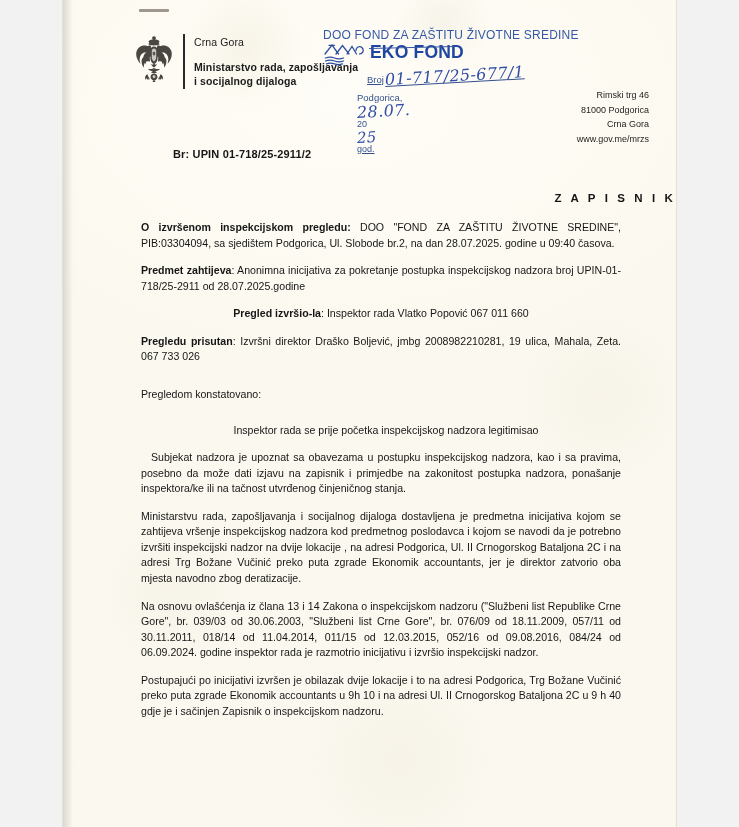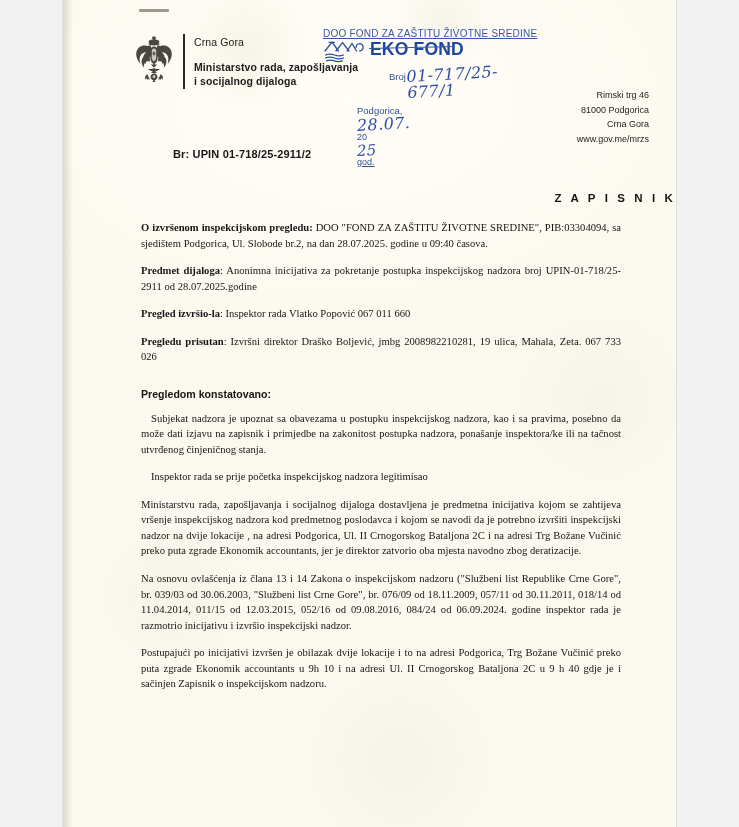--- a/index.html
+++ b/index.html
@@ -97,26 +97,25 @@
   #ministry-name-1, #ministry-name-2 { white-space: nowrap; font-weight: bold; }
 
   
   #stamp-block {
     position: absolute;
     left: 190px; top: -2px;
     width: 210px;
     color: #2b4fa0;
   }
   #stamp-title {
-    font-size: 10px;
+    font-size: 12px;
     letter-spacing: .22px;
     color: #3559a8;
     white-space: nowrap;
     margin-bottom: 0px;
-    text-decoration: underline;
   }
   #stamp-logo-row {
     display: flex;
     align-items: center;
     margin-top: -1px;
   }
   #eko-mark { width: 44px; height: 26px; flex: 0 0 auto; margin-right: 3px; }
   #eko-wordmark {
     font-size: 17.5px;
     font-weight: bold;
@@ -124,21 +123,21 @@
     letter-spacing: .2px;
     line-height: 1;
     padding-bottom: 3px;
   }
   .stamp-field {
     display: flex;
     align-items: baseline;
     font-size: 9.5px;
     color: #33508f;
   }
-  #stamp-broj-row { margin-top: 3px; margin-left: 66px; }
+  #stamp-broj-row { margin-top: 3px; margin-left: 44px; text-decoration: underline; }
   #stamp-mjesto-row { margin-top: 6px; margin-left: 4px; flex-direction: column; }
   .stamp-label { flex: 0 0 auto; }
   .handwriting {
     font-family: "DejaVu Serif", serif;
     font-style: italic;
     font-size: 16px;
     color: #2f4da6;
     letter-spacing: .4px;
     transform: rotate(-3.2deg);
     transform-origin: left center;
@@ -201,31 +200,30 @@
     position: absolute;
     left: 78px; top: 220px;
     width: 480px;
     font-size: 10.6px;
     line-height: 1.47;
     color: #161616;
   }
   .para {
     text-align: justify;
     margin: 0 0 12px 0;
-    font-family: Liberation Serif, serif;
   }
   .para.gap-lg { margin-bottom: 22px; }
   .para.indent { text-indent: 10px; }
   .lbl { font-weight: bold; }
   .heading-para {
-    font-weight: bold;
+    font-weight: normal;
     text-align: left;
-    margin: 0 0 8px 0;
-  }
-  .plain-line { text-align: left; }
+    margin: 0 0 20px 0;
+  }
+  .plain-line { text-align: center; }
 </style>
 </head>
 <body>
 
 <div id="scan-page">
   <div class="page-inner">
 
     <div id="top-tick"></div>
 
     <div id="letterhead">
@@ -321,36 +319,36 @@
 
     <div id="doc-title">Z A P I S N I K</div>
 
     <div id="doc-body">
 
       <p class="para">
         <span class="lbl">O izvršenom inspekcijskom pregledu:</span><span>  DOO "FOND ZA ZAŠTITU ŽIVOTNE SREDINE", PIB:03304094, sa sjedištem Podgorica, Ul. Slobode br.2, na dan 28.07.2025. godine u  09:40 časova.</span>
       </p>
 
       <p class="para">
-        <span class="lbl">Predmet dijaloga</span><span>: Anonimna inicijativa za pokretanje postupka inspekcijskog nadzora broj UPIN-01-718/25-2911 od 28.07.2025.godine</span>
+        <span class="lbl">Predmet zahtijeva</span><span>: Anonimna inicijativa za pokretanje postupka inspekcijskog nadzora broj UPIN-01-718/25-2911 od 28.07.2025.godine</span>
       </p>
 
       <p class="para plain-line">
         <span class="lbl">Pregled izvršio-la</span><span>: Inspektor rada Vlatko Popović 067 011 660</span>
       </p>
 
       <p class="para gap-lg">
         <span class="lbl">Pregledu prisutan</span><span>: Izvršni direktor Draško Boljević, jmbg 2008982210281, 19 ulica, Mahala, Zeta. 067 733 026</span>
       </p>
 
       <p class="heading-para">Pregledom konstatovano:</p>
 
+      <p class="para plain-line indent">Inspektor rada se prije početka inspekcijskog nadzora legitimisao</p>
+
       <p class="para indent">Subjekat nadzora je upoznat sa obavezama u postupku inspekcijskog nadzora, kao i sa pravima, posebno da može dati izjavu na zapisnik i primjedbe na zakonitost postupka nadzora, ponašanje inspektora/ke ili na tačnost utvrđenog činjeničnog stanja.</p>
-
-      <p class="para plain-line indent">Inspektor rada se prije početka inspekcijskog nadzora legitimisao</p>
 
       <p class="para">Ministarstvu rada, zapošljavanja i socijalnog dijaloga dostavljena je predmetna inicijativa kojom se zahtijeva vršenje inspekcijskog nadzora kod predmetnog poslodavca i kojom se navodi da je potrebno izvršiti inspekcijski nadzor na dvije lokacije , na adresi Podgorica, Ul. II Crnogorskog Bataljona 2C i na adresi Trg Božane Vučinić preko puta zgrade Ekonomik accountants, jer je direktor zatvorio oba mjesta navodno zbog deratizacije.</p>
 
       <p class="para">Na osnovu ovlašćenja iz člana 13 i 14 Zakona o inspekcijskom nadzoru ("Službeni list Republike Crne Gore", br. 039/03 od 30.06.2003, "Službeni list Crne Gore", br. 076/09 od 18.11.2009, 057/11 od 30.11.2011, 018/14 od 11.04.2014, 011/15 od 12.03.2015, 052/16 od 09.08.2016, 084/24 od 06.09.2024. godine inspektor rada je razmotrio inicijativu i izvršio inspekcijski nadzor.</p>
 
       <p class="para">Postupajući po inicijativi izvršen je obilazak dvije lokacije i to na adresi Podgorica, Trg Božane Vučinić preko puta zgrade Ekonomik accountants u 9h 10 i na adresi Ul. II Crnogorskog Bataljona 2C u 9 h 40 gdje je i sačinjen Zapisnik o inspekcijskom nadzoru.</p>
 
     </div>
   </div>
 </div>

